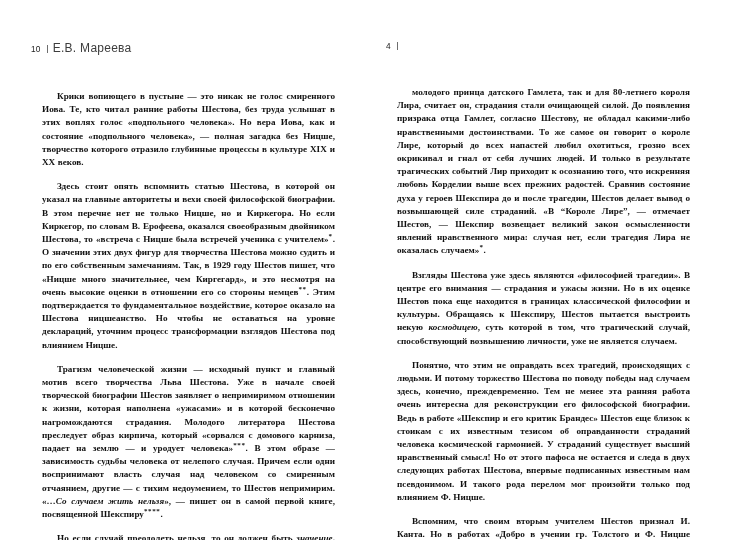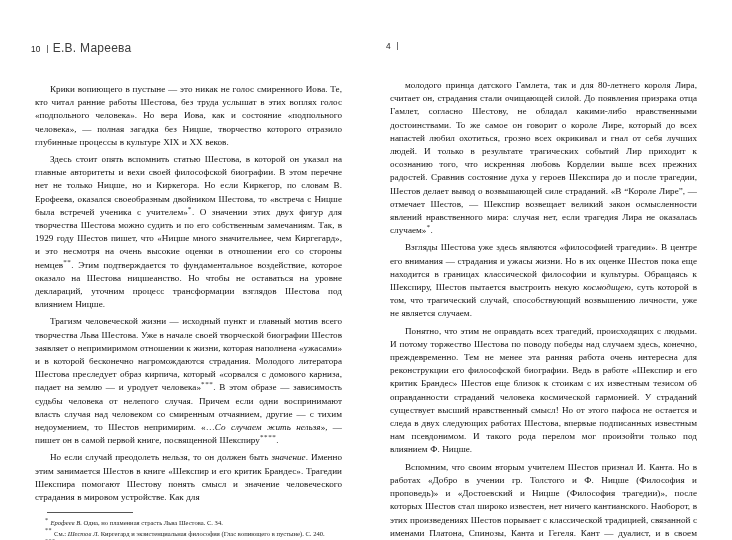--- a/index.html
+++ b/index.html
@@ -68,28 +68,29 @@
     font-family: "Liberation Sans", sans-serif;
     font-size: 12px;
     color: #3d3d3d;
   }
 
   
   .body-text {
     flex: 1 1 auto;
   }
   .para {
-    margin: 4px;
+    margin: 11px;
     text-indent: 15px;
     text-align: justify;
     font-size: 9.15px;
     line-height: 13.2px;
     letter-spacing: 0.03px;
     word-spacing: 0.2px;
     color: #111;
+    font-weight: bold;
   }
   .para + .para {
     margin-top: 0;
   }
   .para i, .ital {
     font-style: italic;
   }
   sup.fn {
     font-size: 7px;
     vertical-align: super;

